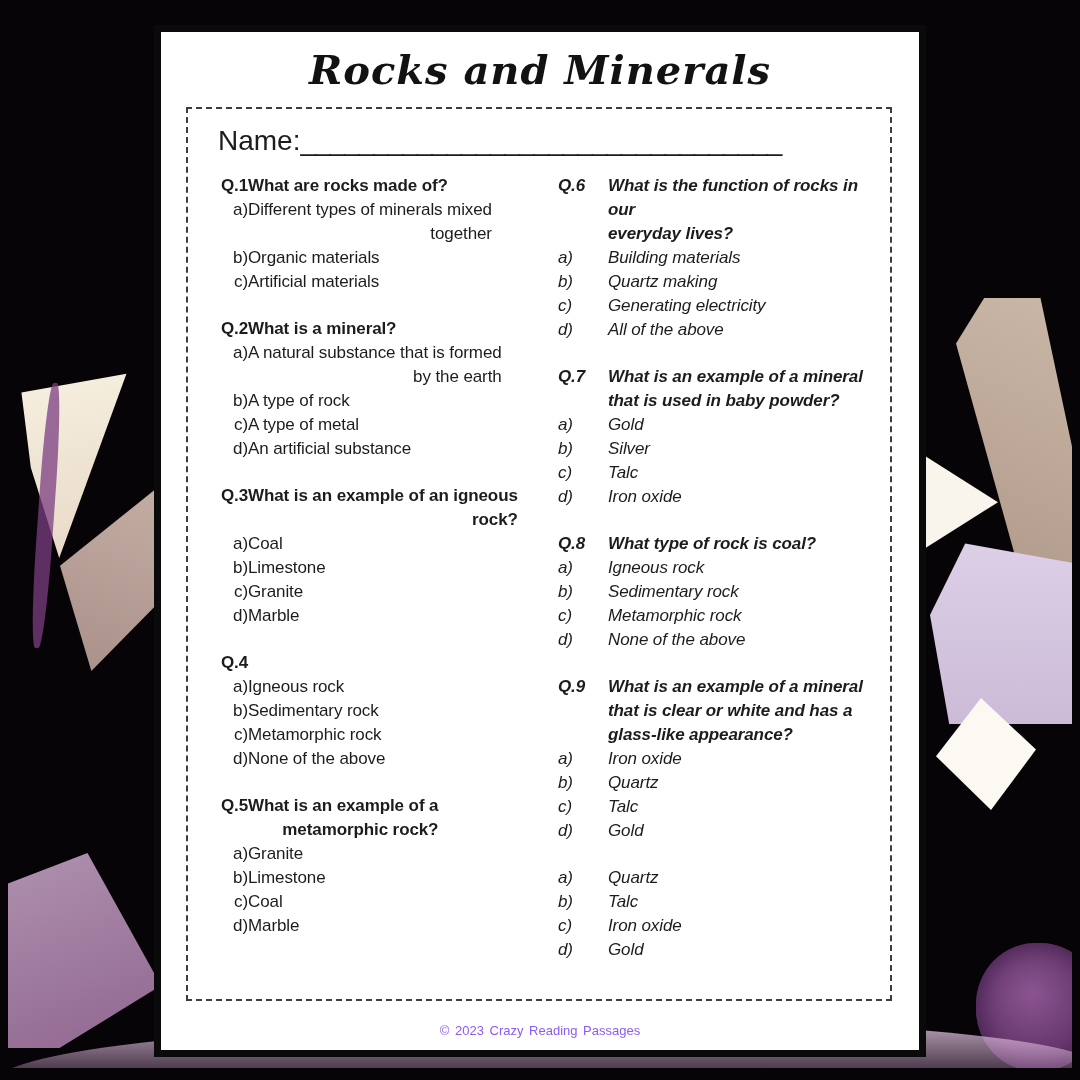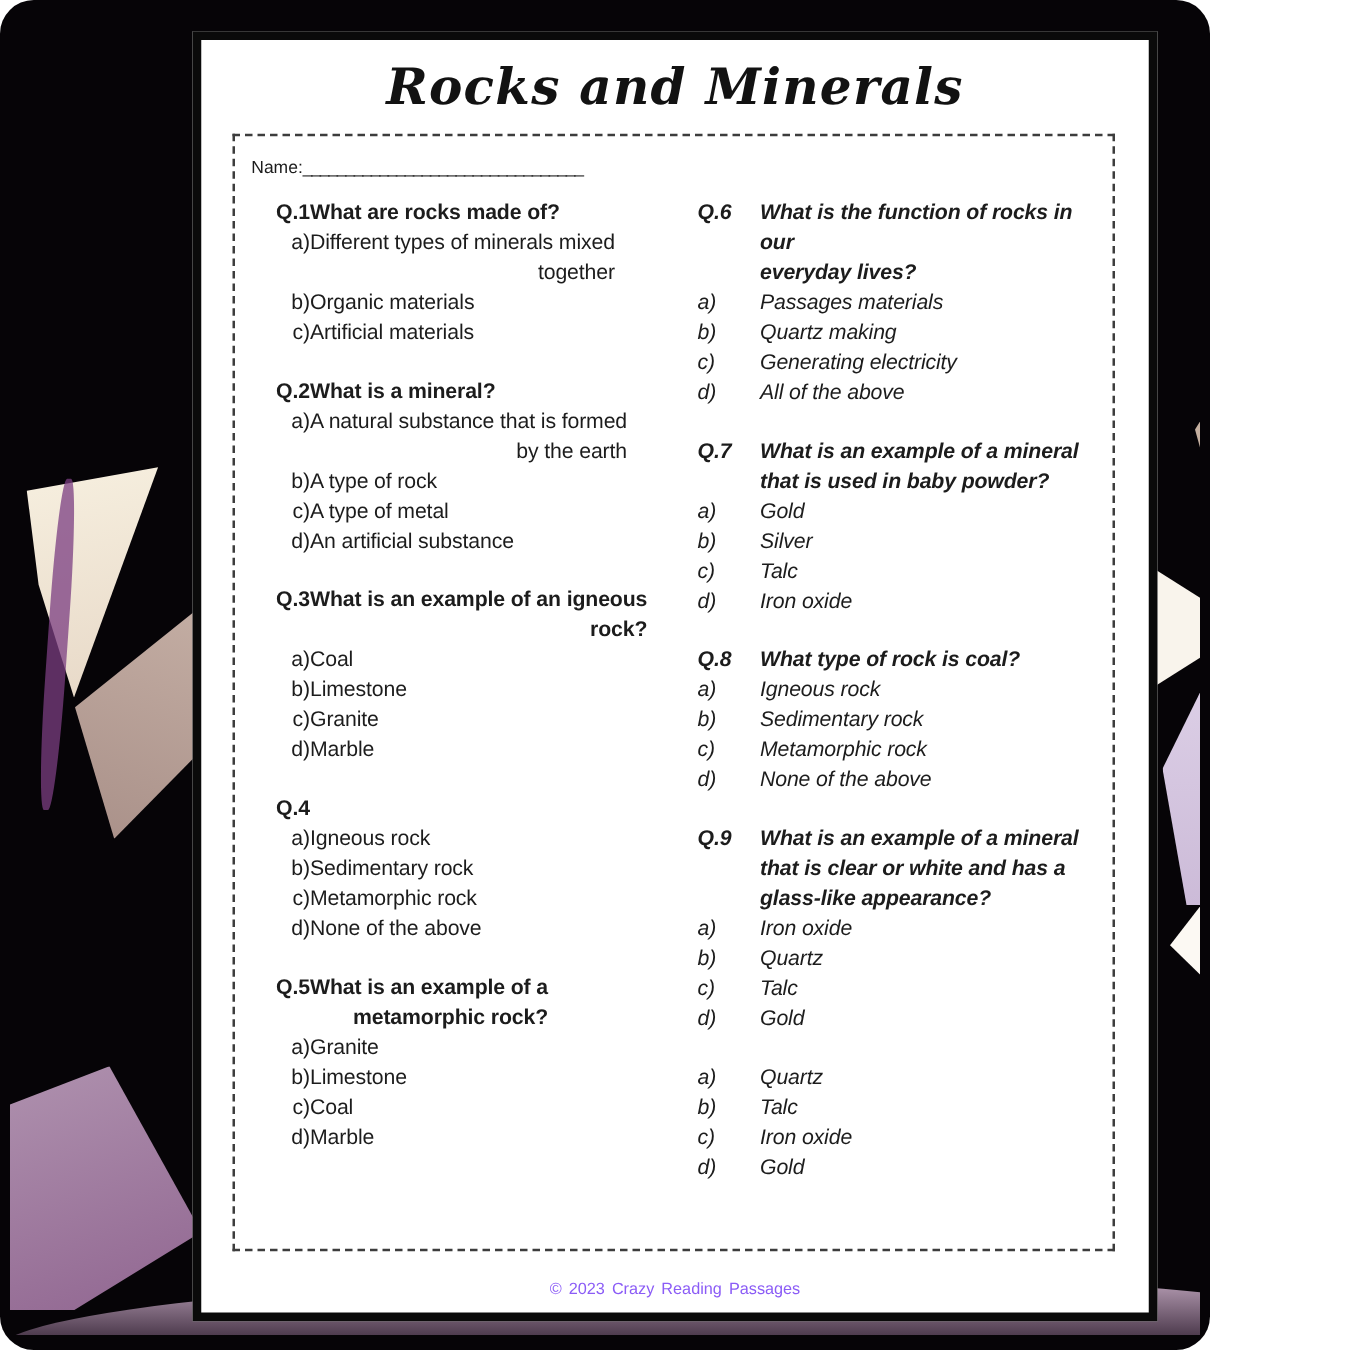--- a/index.html
+++ b/index.html
@@ -4,23 +4,22 @@
 <style>
   * { box-sizing: border-box; }
   html, body { margin: 0; padding: 0; }
   body {
     width: 1080px; height: 1080px;
     font-family: "Liberation Sans", sans-serif;
     overflow: hidden;
   }
   .frame {
     position: relative;
-    width: 968px; height: 1080px;
+    width: 1080px; height: 1080px;
     background: #060407;
-    border-radius: 27px;
   }
   
   .bg {
     position: absolute; left: 8px; top: 8px; right: 8px; bottom: 12px;
     overflow: hidden;
     background:
       radial-gradient(420px 300px at 6% 33%, rgba(219,183,219,.55), transparent 62%),
       radial-gradient(520px 330px at 96% 12%, rgba(228,202,219,.55), transparent 65%),
       radial-gradient(340px 230px at 3% 76%, rgba(116,58,124,.55), transparent 70%),
       radial-gradient(640px 420px at 50% 104%, rgba(168,106,168,.6), transparent 72%),
@@ -76,23 +75,24 @@
   }
   .dashed-box {
     position: absolute; left: 25px; top: 75px;
     width: 706px; height: 894px;
     border: 2px dashed #3d3d3d;
     padding: 16px 8px 0 10px;
   }
   .name-row {
     display: flex;
     padding: 0 24px 0 3px;
-    font-size: 14px;
+    font-size: 28px;
     color: #1c1c1c;
     white-space: nowrap;
+    margin-left: 17px;
   }
   .blank { letter-spacing: -1px; }
   .questions {
     display: flex;
     gap: 10px;
     margin-top: 17px;
   }
   .q-col-left  { flex: 0 0 350px; text-align: right; }
   .q-col-right { flex: 1 1 auto; font-style: italic; }
   .question { margin-bottom: 23px; }
@@ -264,21 +264,21 @@
         <div class="q-col-right">
             <div class="question">
     <div class="q-row">
       <span class="q-num">Q.6</span>
       <span class="q-text">What is the function of rocks in our
 everyday lives?</span>
     </div>
 
   <div class="opt-row">
       <span class="opt-letter">a)</span>
-      <span class="opt-text">Passages materials</span>
+      <span class="opt-text">Building materials</span>
     </div>
               <div class="opt-row">
       <span class="opt-letter">b)</span>
       <span class="opt-text">Quartz making</span>
     </div>
               <div class="opt-row">
       <span class="opt-letter">c)</span>
       <span class="opt-text">Generating electricity</span>
     </div>
               <div class="opt-row">

